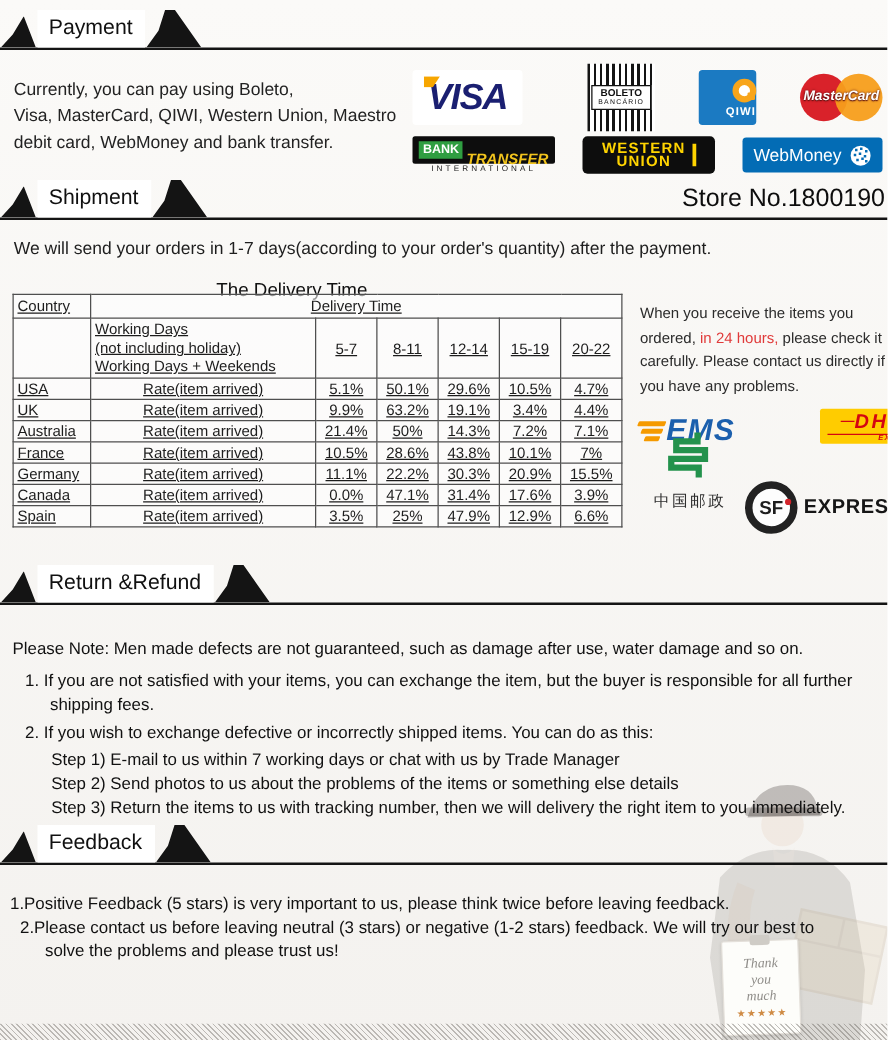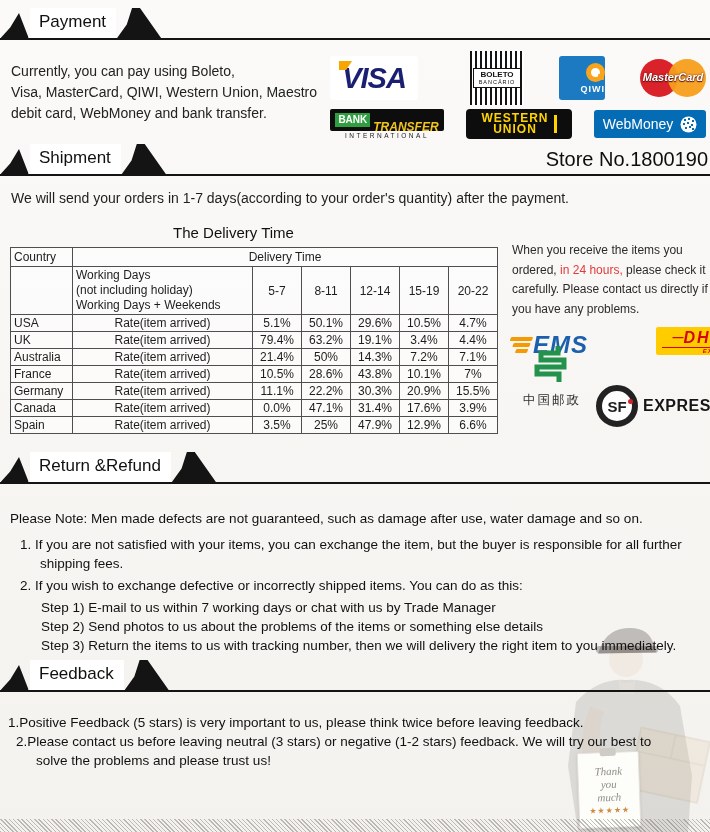--- a/index.html
+++ b/index.html
@@ -87,22 +87,22 @@
 
   .webmoney{ width:112px; height:28px; background:#036cb5; border-radius:3px;
              display:flex; align-items:center; justify-content:center; gap:7px; }
   .wm-word{ color:#fff; font-size:14px; }
   .wm-globe{ width:17px; height:17px; }
 
   
   .ship-intro{ top:190px; left:11px; width:690px; font-size:14px; color:#1e1e1e; }
   .tbl-title{ top:224px; left:10px; width:447px; text-align:center; font-size:15px; color:#101010; }
 
-  table.delivery{ position:absolute; top:247px; left:10px; width:487px;
-                  border-collapse:collapse; table-layout:fixed; background:rgba(255,255,255,.55); }
+  table.delivery{ position:absolute; top:235px; left:10px; width:487px;
+                  border-collapse:collapse; table-layout:fixed; background:rgba(255,255,255,.55);text-decoration:underline; }
   .delivery th, .delivery td{ border:1px solid #4f4f4f; font-weight:normal; font-size:12px;
                               color:#1d1d1d; padding:0 3px; overflow:hidden; }
   .delivery tr.r-head{ height:19px; }
   .delivery tr.r-days{ height:48px; }
   .delivery tr.r-data{ height:17px; }
   .c-country{ width:62px; text-align:left; padding-left:5px; }
   .c-label{ width:180px; text-align:center; }
   .c-day{ width:49px; text-align:center; }
   .wd-label{ text-align:left; font-size:12px; line-height:15px; padding-left:5px; }
   .group-hd{ text-align:center; }
@@ -285,21 +285,21 @@
         <td class="c-label">Rate(item arrived)</td>
         <td class="c-day">5.1%</td>
         <td class="c-day">50.1%</td>
         <td class="c-day">29.6%</td>
         <td class="c-day">10.5%</td>
         <td class="c-day">4.7%</td>
       </tr>
       <tr class="r-data">
         <td class="c-country">UK</td>
         <td class="c-label">Rate(item arrived)</td>
-        <td class="c-day">79.4%</td>
+        <td class="c-day">9.9%</td>
         <td class="c-day">63.2%</td>
         <td class="c-day">19.1%</td>
         <td class="c-day">3.4%</td>
         <td class="c-day">4.4%</td>
       </tr>
       <tr class="r-data">
         <td class="c-country">Australia</td>
         <td class="c-label">Rate(item arrived)</td>
         <td class="c-day">21.4%</td>
         <td class="c-day">50%</td>

